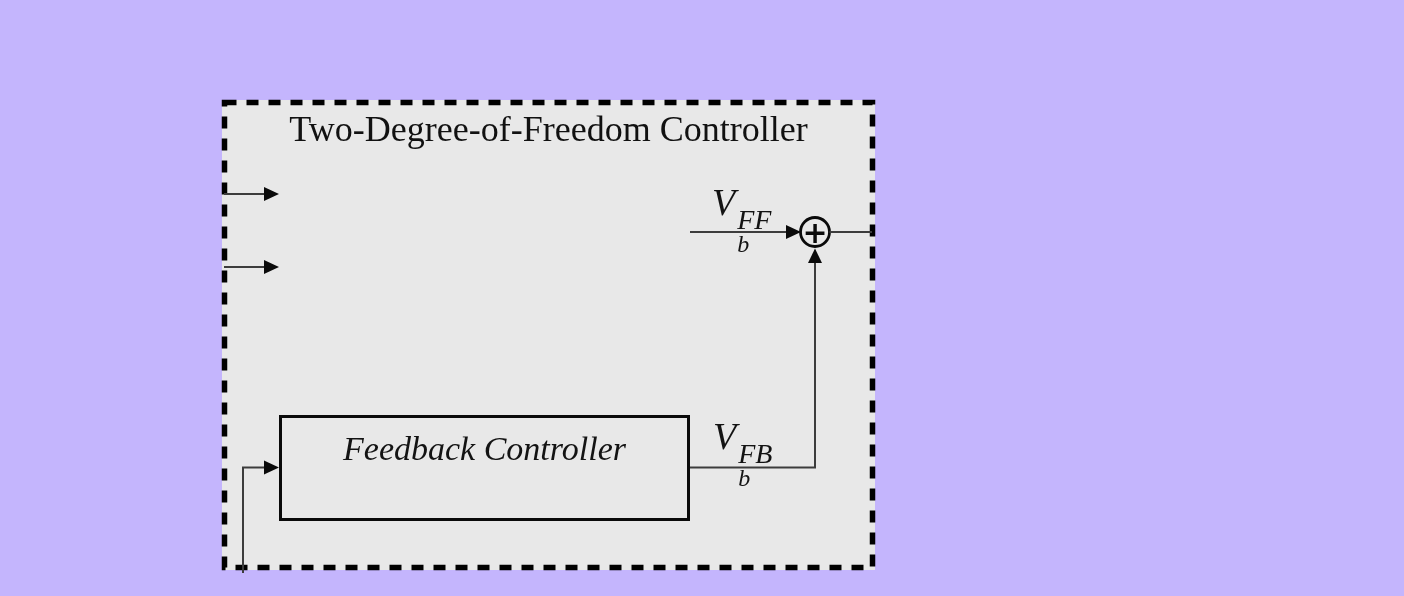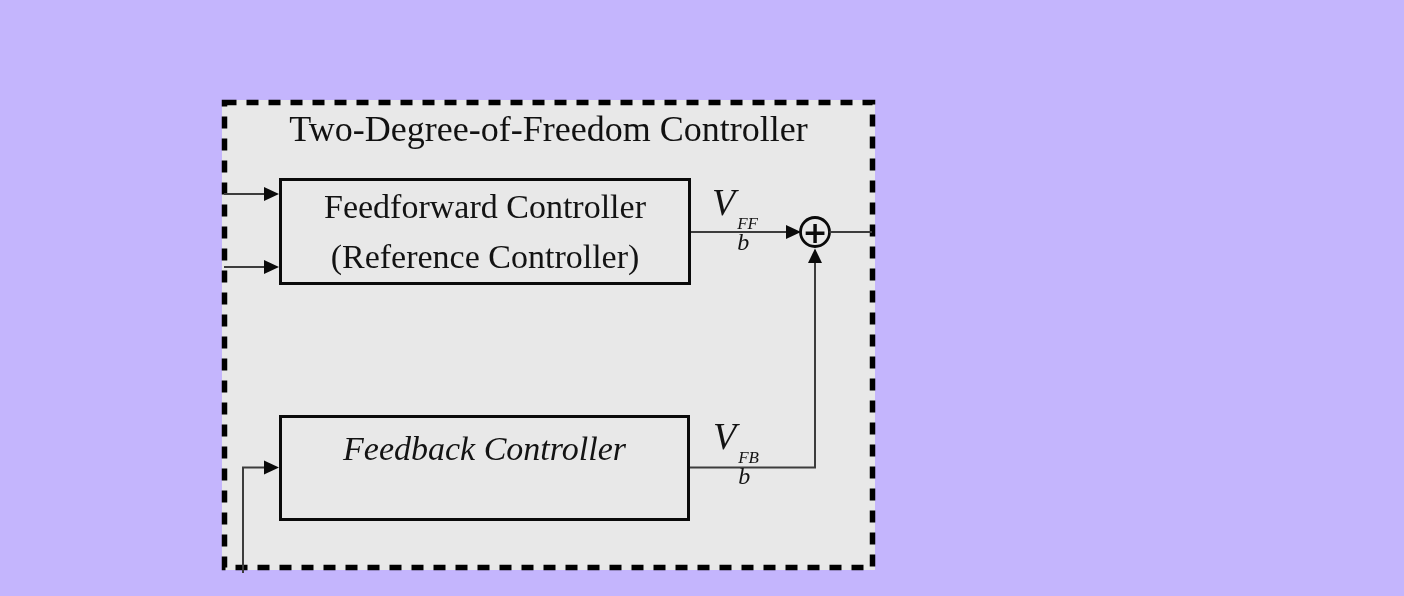--- a/index.html
+++ b/index.html
@@ -68,21 +68,21 @@
   .signal-fb { left: 713px; top: 417px; }
   .signal-label .base { font-size: 38px; }
   .signal-label .stack {
     display: inline-flex;
     flex-direction: column;
     align-items: flex-start;
     vertical-align: -14px;
     margin-left: 2px;
     line-height: 1;
   }
-  .signal-label .sup { font-size: 17px; }
+  .signal-label .sup { font-size: 28px; }
   .signal-label .sub { font-size: 24px; margin-top: -2px; }
 </style>
 </head>
 <body>
 
 <div class="stage">
 
   <div class="panel"></div>
 
   <div class="panel-title">Two-Degree-of-Freedom Controller</div>
@@ -116,24 +116,20 @@
       <polyline points="690,467.5 815,467.5 815,262" fill="none" stroke="#3c3c3c" stroke-width="2"></polyline>
       <polygon points="815,248.5 808,263 822,263" fill="#0a0a0a"></polygon>
     </g>
 
     <g>
       <polyline points="243,573 243,467.5 266,467.5" fill="none" stroke="#3c3c3c" stroke-width="2"></polyline>
       <polygon points="279,467.5 264,460.5 264,474.5" fill="#0a0a0a"></polygon>
     </g>
   </svg>
 
-  <div class="block block-ff">
-    <div class="line">Feedforward Controller</div>
-    <div class="line">(Reference Controller)</div>
-  </div>
 
   <div class="block block-fb">
     <div class="line">Feedback Controller</div>
   </div>
 
   <div class="signal-label signal-ff">
     <span class="base">V</span><span class="stack">
         <span class="sup">FF</span>
         <span class="sub">b</span>
       </span>

